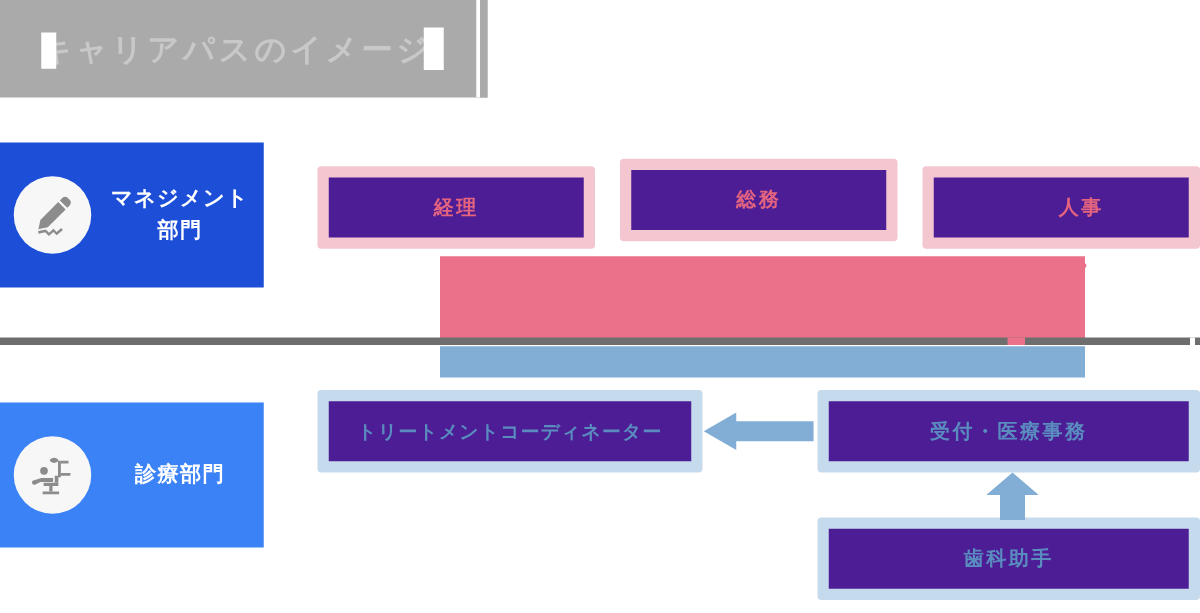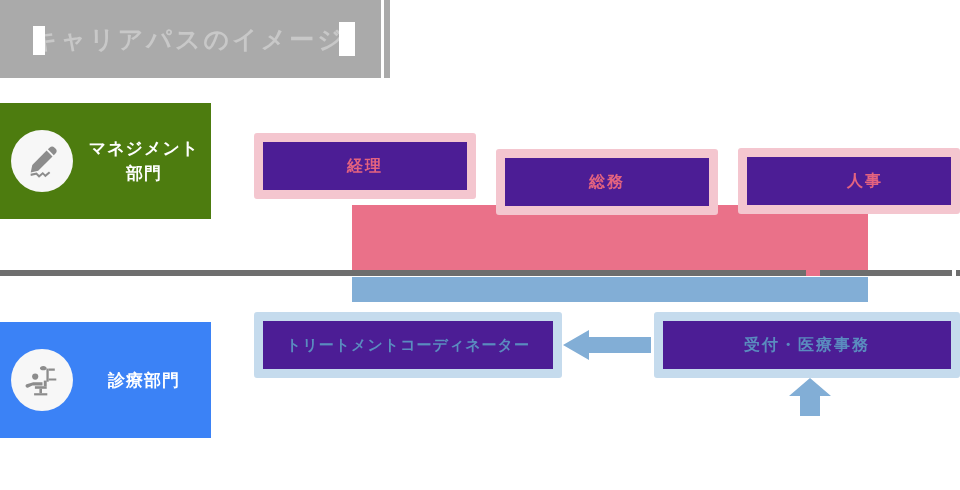--- a/index.html
+++ b/index.html
@@ -67,21 +67,21 @@
   
   .dept-card {
     position: absolute;
     left: 0;
     width: 211px;
     height: 116px;
     display: flex;
     align-items: center;
     box-sizing: border-box;
   }
-  .dept-card.management { top: 103px; background: #4d7c0f; padding-left: 36px; }
+  .dept-card.management { top: 114px; background: #1d4ed8; padding-left: 36px; }
   .dept-card.clinical   { top: 322px; background: #3b82f6; }
 
   .dept-icon-circle {
     position: absolute;
     left: 11px;
     top: 50%;
     transform: translateY(-50%);
     width: 62px;
     height: 62px;
     border-radius: 50%;
@@ -177,22 +177,22 @@
   .role-box.pink {
     border: 9px solid #f4c6cf;
     color: #e4637f;
   }
   .role-box.blue {
     border: 9px solid #c5dbed;
     color: #5a8cbf;
   }
 
   #role-keiri   { left: 254px; top: 133px; width: 222px; height: 66px; }
-  #role-soumu   { left: 496px; top: 149px; width: 222px; height: 66px; }
-  #role-jinji   { left: 738px; top: 148px; width: 222px; height: 66px; padding-left: 32px; }
+  #role-soumu   { left: 496px; top: 127px; width: 222px; height: 66px; }
+  #role-jinji   { left: 738px; top: 133px; width: 222px; height: 66px; padding-left: 32px; }
 
   #role-tc      { left: 254px; top: 312px; width: 308px; height: 66px; font-size: 15px; letter-spacing: 1px; }
   #role-uketuke { left: 654px; top: 312px; width: 306px; height: 66px; }
   #role-assist  { left: 654px; top: 414px; width: 306px; height: 66px; }
 
   
   .arrow { position: absolute; }
   #arrow-left-tc { left: 563px; top: 328px; width: 88px; height: 34px; }
   #arrow-up-assist { left: 789px; top: 378px; width: 42px; height: 38px; }
 </style>
@@ -258,20 +258,23 @@
   <div class="role-box pink" id="role-jinji">
     <span>人事</span>
   </div>
 
   <div class="role-box blue" id="role-tc">
     <span>トリートメントコーディネーター</span>
   </div>
   <div class="role-box blue" id="role-uketuke">
     <span>受付・医療事務</span>
   </div>
+  <div class="role-box blue" id="role-assist">
+    <span>歯科助手</span>
+  </div>
 
   <svg class="arrow" id="arrow-left-tc" viewBox="0 0 88 34" aria-hidden="true">
     <polygon points="0,17 26,2 26,9 88,9 88,25 26,25 26,32" fill="#82aed6"></polygon>
   </svg>
 
   <svg class="arrow" id="arrow-up-assist" viewBox="0 0 42 38" aria-hidden="true">
     <polygon points="21,0 42,18 31,18 31,38 11,38 11,18 0,18" fill="#82aed6"></polygon>
   </svg>
 
 </div>

